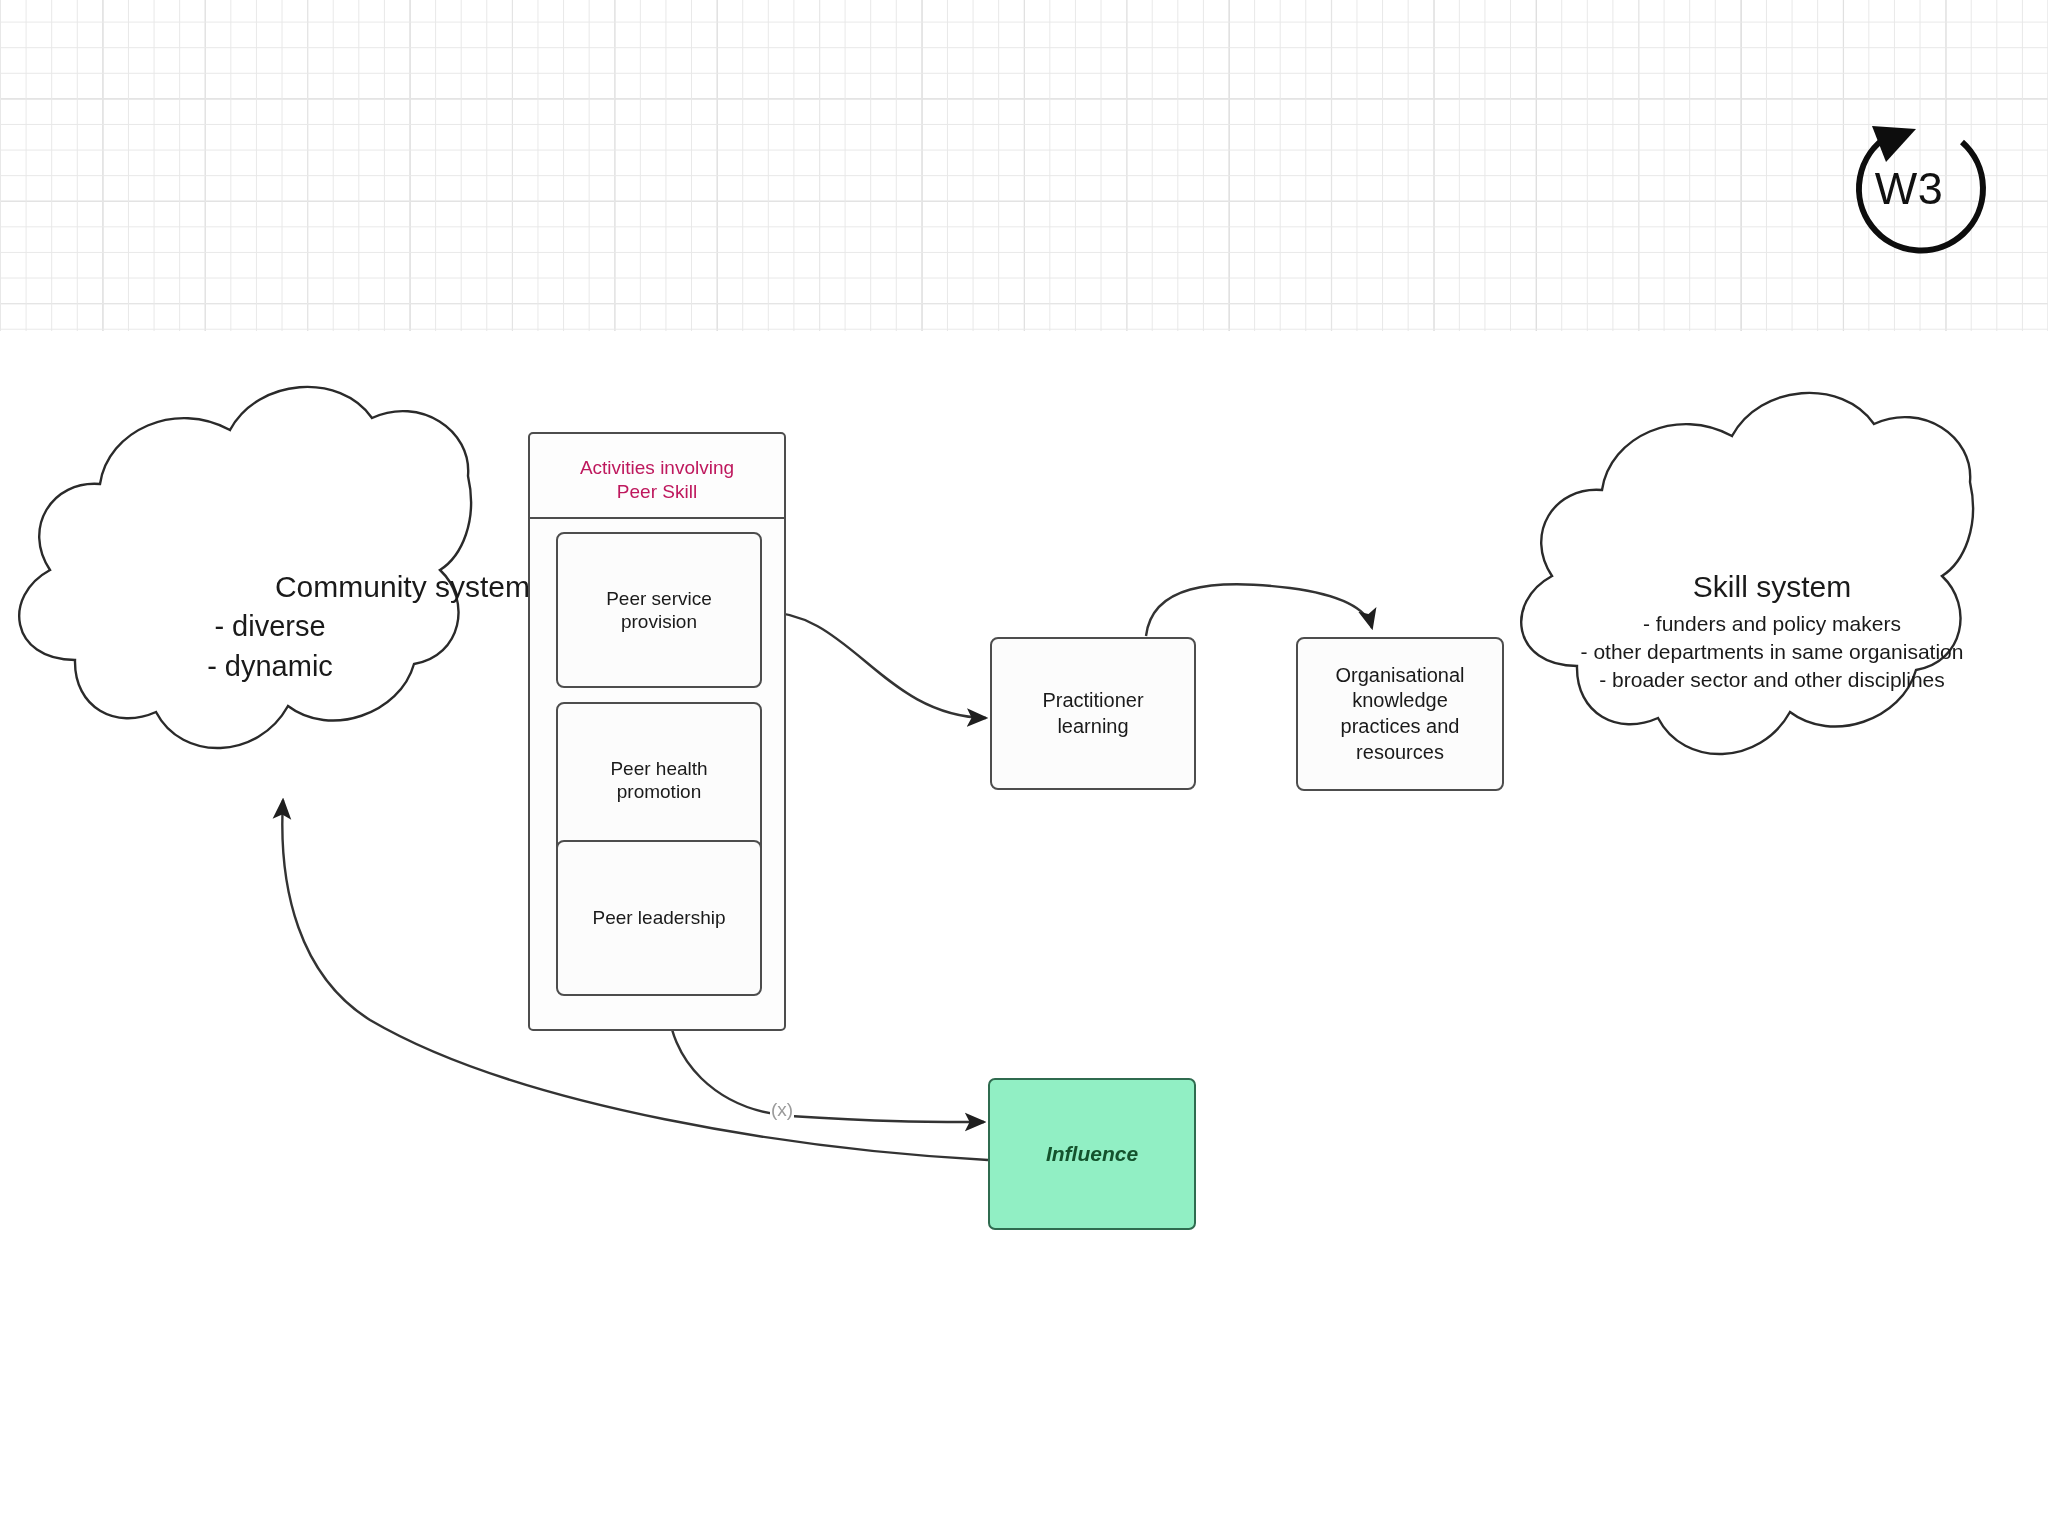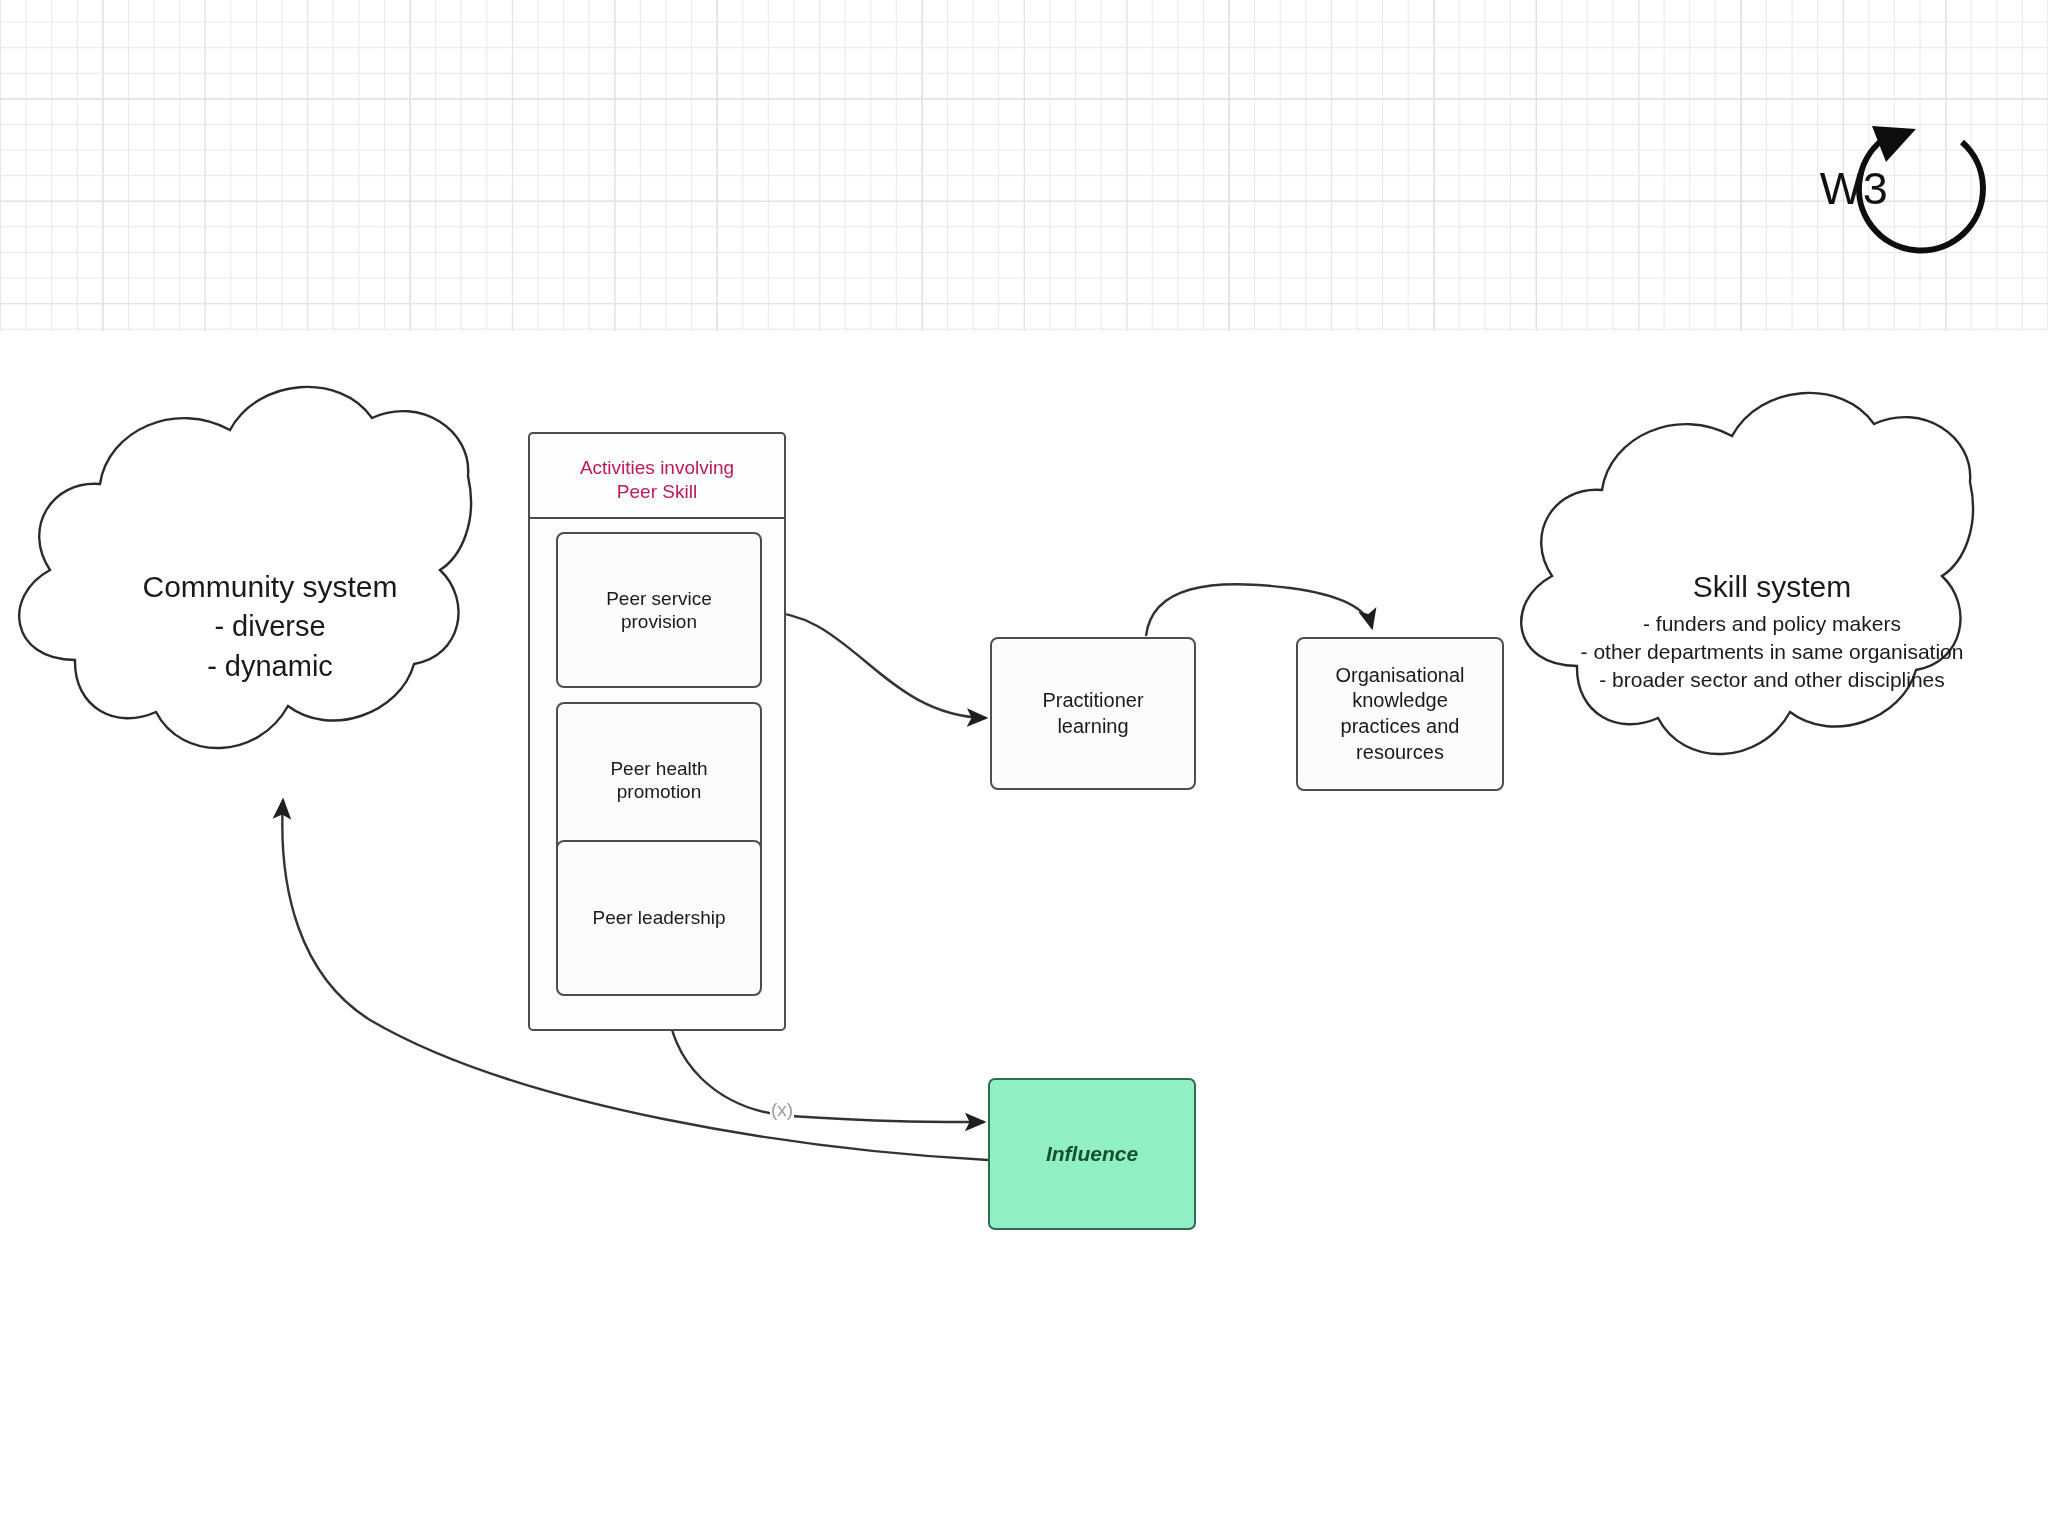--- a/index.html
+++ b/index.html
@@ -42,21 +42,21 @@
     left: 0;
     top: 0;
     width: 2048px;
     height: 1536px;
     pointer-events: none;
   }
 
   
   #w3-badge {
     position: absolute;
-    left: 1790px;
+    left: 1845px;
     top: 125px;
     width: 128px;
     height: 128px;
   }
   #w3-badge .w3-label {
     position: absolute;
     left: 0;
     top: 0;
     width: 128px;
     height: 128px;
@@ -240,21 +240,21 @@
 
     <path d="M 988 1160 C 800 1150, 520 1108, 370 1020
              C 300 976, 278 890, 283 800" fill="none" stroke="#333333" stroke-width="2.4" marker-end="url(#arrowhead)"></path>
   </svg>
 
   <div id="w3-badge">
     <div class="w3-label">W3</div>
   </div>
 
   <div class="cloud-wrap" style="left:10px; top:470px; width:520px; height:330px;">
-    <div class="cloud-text cloud-title" style="top:100px;">Community system</div>
+    <div class="cloud-text cloud-title" style="top:100px;text-align:right;">Community system</div>
     <div class="cloud-text cloud-line-big" style="top:140px;">- diverse</div>
     <div class="cloud-text cloud-line-big" style="top:180px;">- dynamic</div>
   </div>
 
   <div class="cloud-wrap" style="left:1512px; top:470px; width:520px; height:330px;">
     <div class="cloud-text cloud-title" style="top:100px;">Skill system</div>
     <div class="cloud-text cloud-sub" style="top:140px;">- funders and policy makers</div>
     <div class="cloud-text cloud-sub" style="top:168px;">- other departments in same organisation</div>
     <div class="cloud-text cloud-sub" style="top:196px;">- broader sector and other disciplines</div>
   </div>

